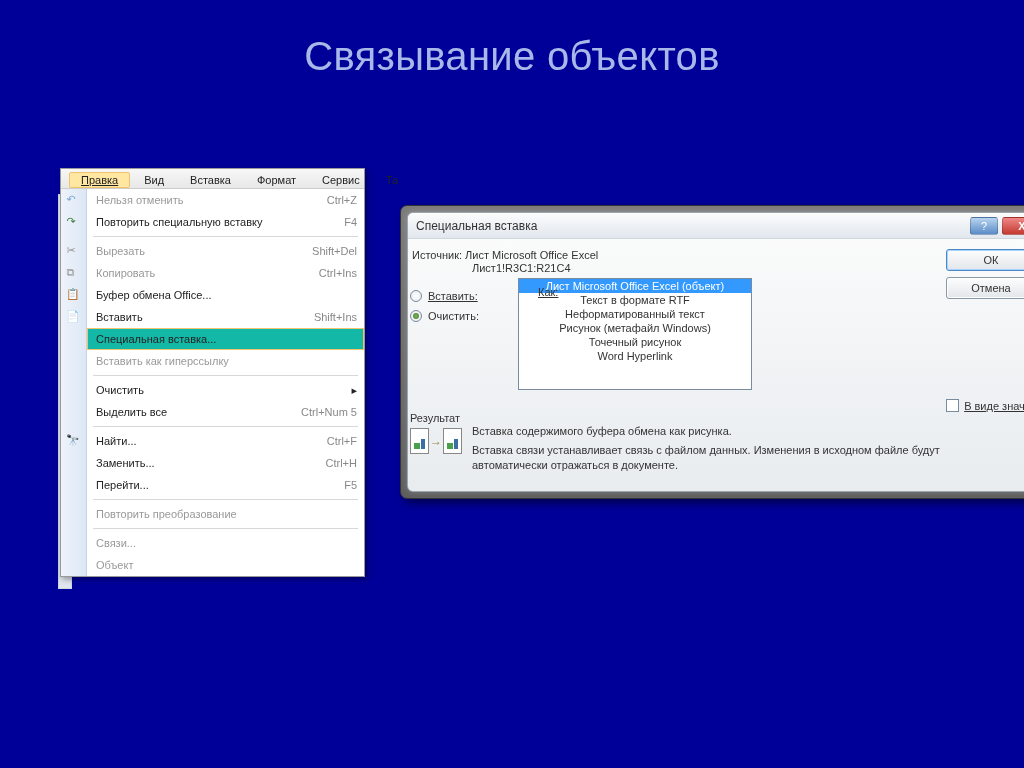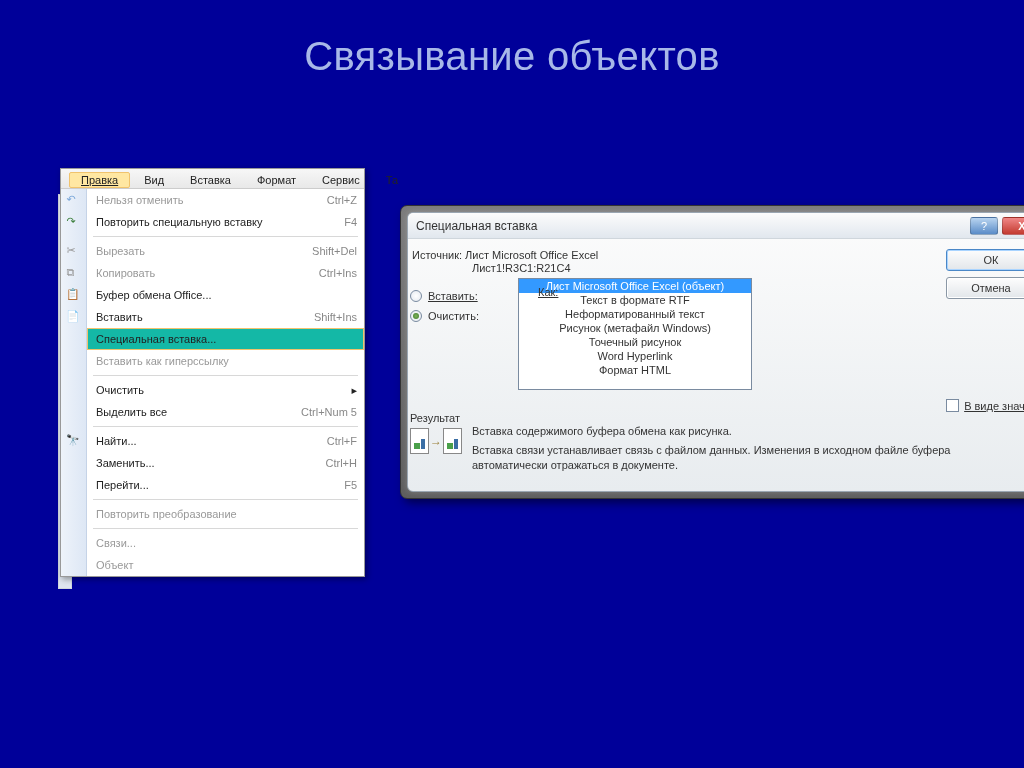--- a/index.html
+++ b/index.html
@@ -469,38 +469,37 @@
             <span>Очистить:</span>
           </div>
         </div>
         <div class="listbox" id="listbox">
             <div class="list-opt sel">Лист Microsoft Office Excel (объект)</div>
             <div class="list-opt">Текст в формате RTF</div>
             <div class="list-opt">Неформатированный текст</div>
             <div class="list-opt">Рисунок (метафайл Windows)</div>
             <div class="list-opt">Точечный рисунок</div>
             <div class="list-opt">Word Hyperlink</div>
-            <div class="list-opt">Формат HTML</div>
           </div>
       </div>
 
       <div class="as-icon-chk">
         <span class="chk"></span>
         <span><span class="u">В виде значка</span></span>
       </div>
 
       <div class="result-section">
         <div class="result-label">Результат</div>
       </div>
       <div class="result-section" style="margin-top:-6px;">
         <div class="result-icon">
           <span class="doc-ic"></span>
           <span class="arrow-ic">→</span>
           <span class="doc-ic"></span>
         </div>
         <div class="result-text">
           <p>Вставка содержимого буфера обмена как рисунка.</p>
-          <p>Вставка связи устанавливает связь с файлом данных. Изменения в исходном файле буфера автоматически отражаться в документе.</p>
+          <p>Вставка связи устанавливает связь с файлом данных. Изменения в исходном файле будут автоматически отражаться в документе.</p>
         </div>
       </div>
     </div>
   </div>
 </div>
 
 </body></html>

